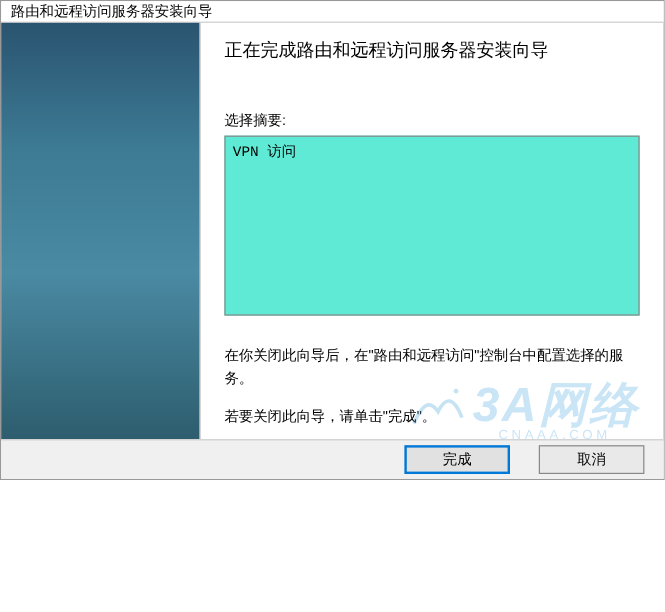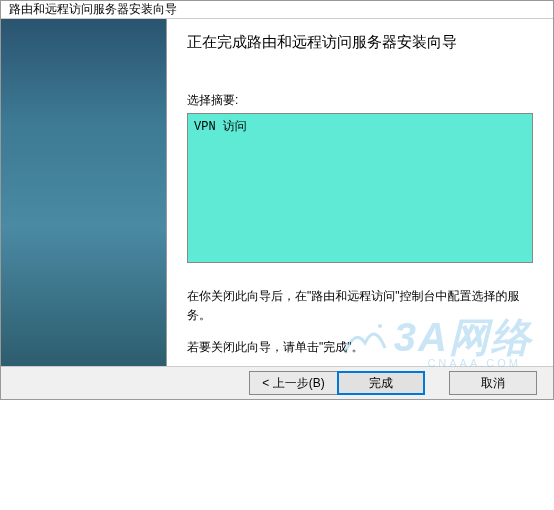--- a/index.html
+++ b/index.html
@@ -122,21 +122,21 @@
       align-items: center;
     }
     .watermark-icon {
       width: 50px;
       height: 40px;
       margin-right: 4px;
       opacity: 0.35;
     }
     .watermark-sub {
       position: absolute;
-      right: 32px;
+      right: 44px;
       bottom: 30px;
       font-size: 11px;
       color: rgba(100, 180, 230, 0.35);
       letter-spacing: 3px;
       pointer-events: none;
     }
   </style>
 </head>
 <body>
 
@@ -160,17 +160,16 @@
   <div class="watermark">
     <svg class="watermark-icon" viewBox="0 0 50 40">
       <path d="M5 35 Q15 10 25 25 Q35 5 45 30" stroke="#5bb0dd" stroke-width="3" fill="none"></path>
       <circle cx="40" cy="8" r="2" fill="#5bb0dd"></circle>
     </svg>
     <span>3A网络</span>
   </div>
   <div class="watermark-sub">CNAAA.COM</div>
 
   <div class="button-bar">
-    <button class="btn btn-back">&lt; 上一步(B)</button>
     <button class="btn btn-finish">完成</button>
     <button class="btn btn-cancel">取消</button>
   </div>
 </div>
 
 </body></html>

